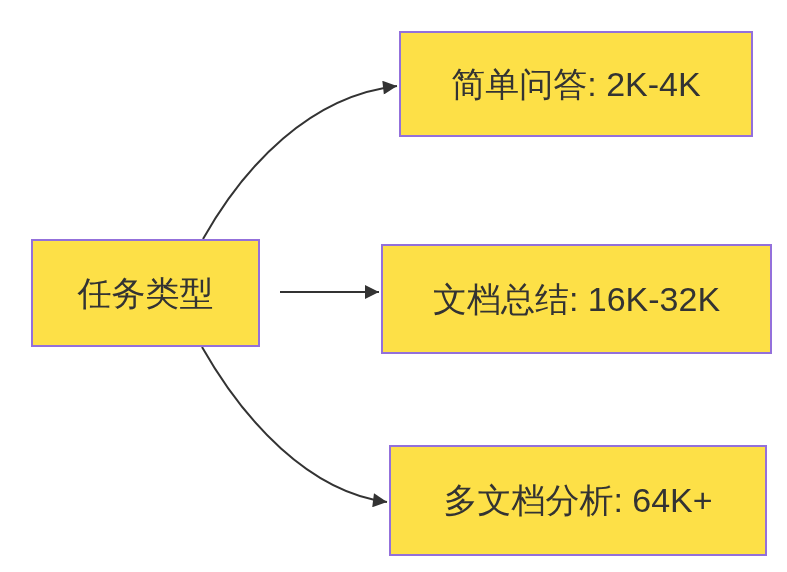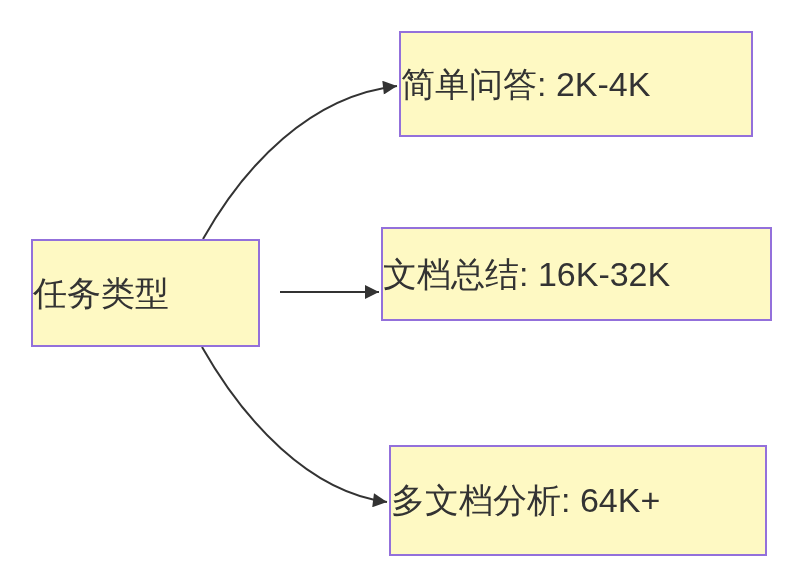--- a/index.html
+++ b/index.html
@@ -19,34 +19,34 @@
     position: absolute;
     left: 0;
     top: 0;
     width: 787px;
     height: 572px;
     pointer-events: none;
   }
   .node {
     position: absolute;
     box-sizing: border-box;
-    background: #fef9c3;
+    background: #fde047;
     border: 2px solid #9370DB;
     color: #333333;
     display: flex;
     align-items: center;
-    justify-content: flex-start;
+    justify-content: center;
     font-size: 34px;
     line-height: 1.2;
     white-space: nowrap;
     text-align: center;
   }
   .node-root   { left: 31px;  top: 239px; width: 229px; height: 108px; }
   .node-child0 { left: 399px; top: 31px;  width: 354px; height: 106px; }
-  .node-child1 { left: 381px; top: 227px; width: 391px; height: 94px; }
+  .node-child1 { left: 381px; top: 244px; width: 391px; height: 110px; }
   .node-child2 { left: 389px; top: 445px; width: 378px; height: 111px; }
 </style>
 </head>
 <body>
 
 <div class="canvas">
 
   <svg class="edges-layer" width="787" height="572" viewBox="0 0 787 572" xmlns="http://www.w3.org/2000/svg">
     <defs>
       <marker id="arrowhead" viewBox="0 0 10 10" refX="10" refY="5" markerWidth="16" markerHeight="14" markerUnits="userSpaceOnUse" orient="auto">

